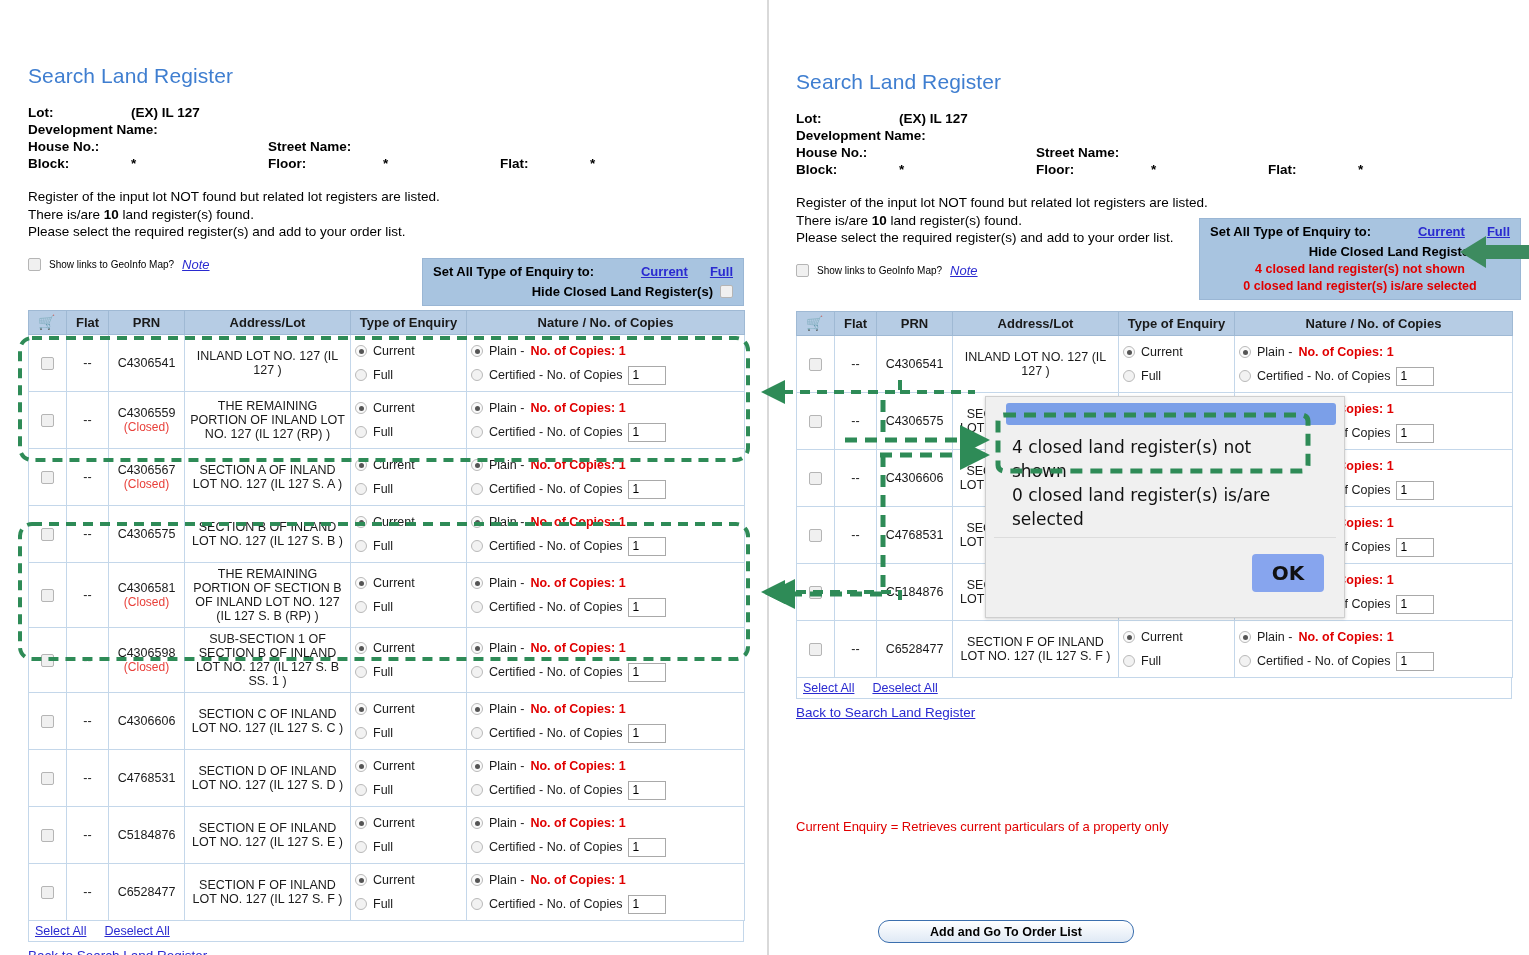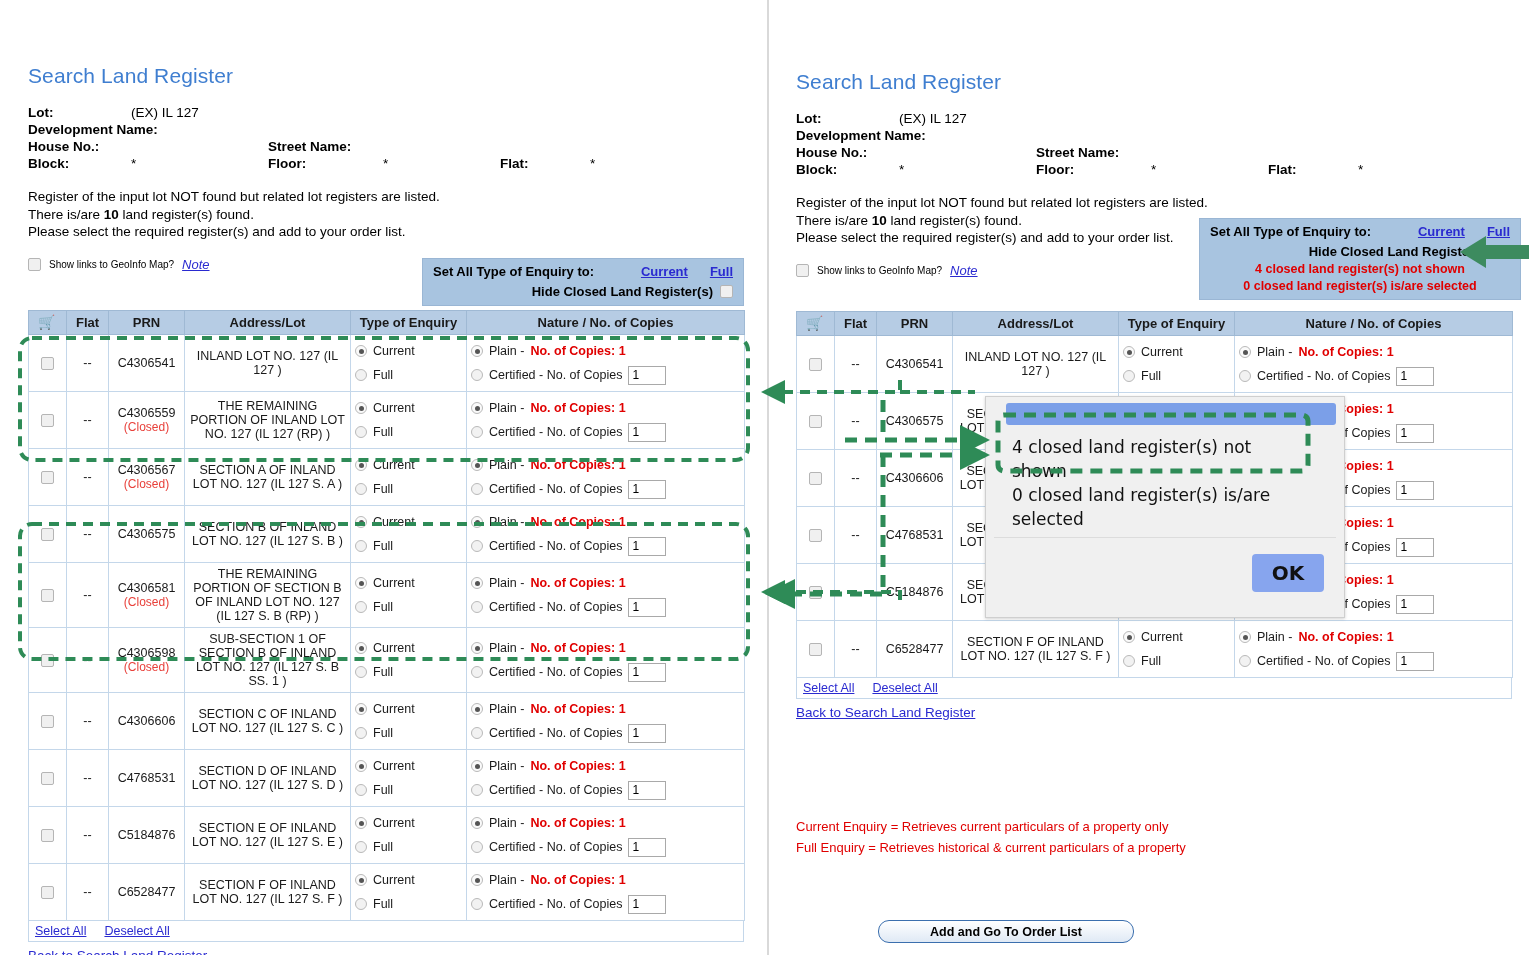--- a/index.html
+++ b/index.html
@@ -26,21 +26,21 @@
   h1.title {
     color:#3f7ed0; font-size:21px; font-weight:normal;
     margin:0; padding-top:4px; letter-spacing:.1px;
   }
   #panel-right h1.title { padding-top:10px; }
 
   
   .lotinfo { margin-top:16px; font-size:13.5px; line-height:17px; }
   .lotinfo .row { position:relative; height:17px; }
   .lotinfo b { font-weight:bold; }
-  .lotinfo .v { font-weight:normal; }
+  .lotinfo .v { font-weight:bold; }
   .c1 { position:absolute; left:0; }
   .c1v { position:absolute; left:103px; }
   .c2 { position:absolute; left:240px; }
   .c2v { position:absolute; left:355px; }
   .c3 { position:absolute; left:472px; }
   .c3v { position:absolute; left:562px; }
 
   .msg { margin-top:16px; font-size:13.5px; line-height:17.5px; }
   .msg b { font-weight:bold; }
 
@@ -760,21 +760,20 @@
   <div class="selrow">
     <a class="lnk">Select All</a><a class="lnk">Deselect All</a>
   </div>
   <div class="backlink">
     <a class="lnk">Back to Search Land Register</a>
   </div>
 </div>
 
 <div class="legend">
   <div>Current Enquiry = Retrieves current particulars of a property only</div>
-  <div>Full Enquiry = Retrieves historical &amp; current particulars of a property</div>
 </div>
 
 <div class="btnbar">
   <div class="btn">Add and Go To Order List</div>
 </div>
 
 <div id="modal">
   <div class="tbar"></div>
   <div class="body">
     <div>4 closed land register(s) not</div>

